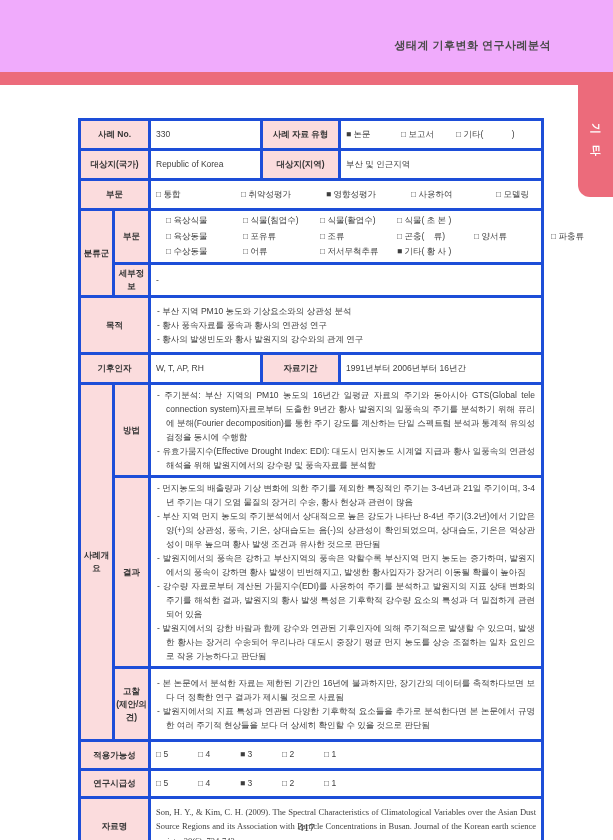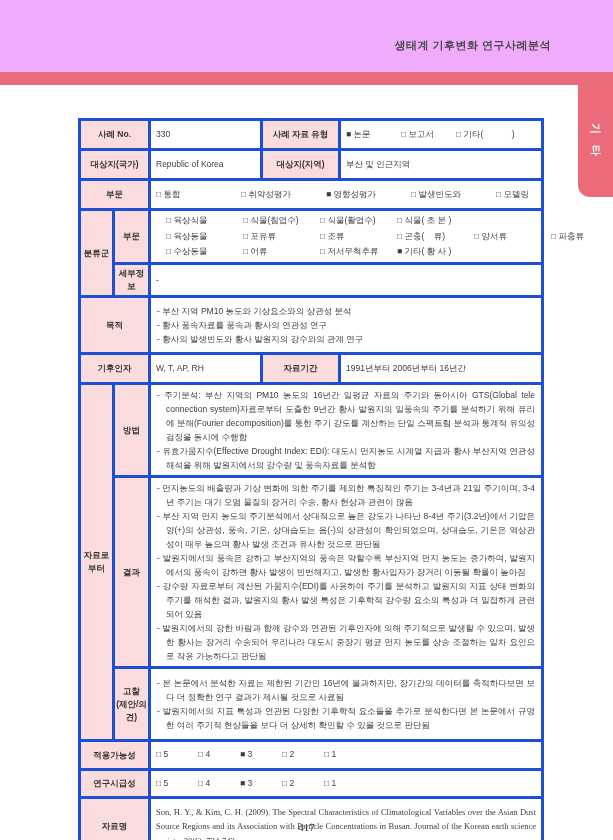--- a/index.html
+++ b/index.html
@@ -105,21 +105,21 @@
     <td class="val">부산 및 인근지역</td>
   </tr>
 
   <tr class="h23">
     <th class="lbl" colspan="2">부문</th>
     <td class="val" colspan="3">
       <div class="chk-row g-sector">
             <span class="chk-item">□ 통합</span>
             <span class="chk-item">□ 취약성평가</span>
             <span class="chk-item">■ 영향성평가</span>
-            <span class="chk-item">□ 발생빈도와</span>
+            <span class="chk-item">□ 사용하여</span>
             <span class="chk-item">□ 모델링</span>
           </div>
     </td>
   </tr>
 
   <tr class="h47">
     <th class="lbl" rowspan="2">분류군</th>
     <th class="lbl">부문</th>
     <td class="val" colspan="3">
       <div class="chk-row g-taxon">
@@ -159,25 +159,25 @@
   </tr>
 
   <tr class="h23">
     <th class="lbl" colspan="2">기후인자</th>
     <td class="val">W, T, AP, RH</td>
     <th class="lbl">자료기간</th>
     <td class="val">1991년부터 2006년부터 16년간</td>
   </tr>
 
   <tr class="h84">
-    <th class="lbl" rowspan="3">자료로부터</th>
+    <th class="lbl" rowspan="3">사례개요</th>
     <th class="lbl">방법</th>
     <td class="bullets-cell" colspan="3">
           <div class="bullet">- 주기분석: 부산 지역의 PM10 농도의 16년간 일평균 자료의 주기와 동아시아 GTS(Global tele connection system)자료로부터 도출한 9년간 황사 발원지의 일풍속의 주기를 분석하기 위해 퓨리에 분해(Fourier decomposition)를 통한 주기 강도를 계산하는 단일 스펙트럼 분석과 통계적 유의성 검정을 동시에 수행함</div>
-          <div class="bullet">- 유효가뭄지수(Effective Drought Index: EDI): 대도시 먼지농도 시계열 지급과 황사 부산지역 연관성 해석을 위해 발원지에서의 강수량 및 풍속자료를 분석함</div>
+          <div class="bullet">- 유효가뭄지수(Effective Drought Index: EDI): 대도시 먼지농도 시계열 지급과 황사 일풍속의 연관성 해석을 위해 발원지에서의 강수량 및 풍속자료를 분석함</div>
         </td>
   </tr>
   <tr class="h149">
     <th class="lbl">결과</th>
     <td class="bullets-cell" colspan="3">
           <div class="bullet">- 먼지농도의 배출량과 기상 변화에 의한 주기를 제외한 특징적인 주기는 3-4년과 21일 주기이며, 3-4년 주기는 대기 오염 물질의 장거리 수송, 황사 현상과 관련이 많음</div>
           <div class="bullet">- 부산 지역 먼지 농도의 주기분석에서 상대적으로 높은 강도가 나타난 8-4년 주기(3.2년)에서 기압은 양(+)의 상관성, 풍속, 기온, 상대습도는 음(-)의 상관성이 확인되었으며, 상대습도, 기온은 역상관성이 매우 높으며 황사 발생 조건과 유사한 것으로 판단됨</div>
           <div class="bullet">- 발원지에서의 풍속은 강하고 부산지역의 풍속은 약할수록 부산지역 먼지 농도는 증가하며, 발원지에서의 풍속이 강하면 황사 발생이 빈번해지고, 발생한 황사입자가 장거리 이동될 확률이 높아짐</div>
           <div class="bullet">- 강수량 자료로부터 계산된 가뭄지수(EDI)를 사용하여 주기를 분석하고 발원지의 지표 상태 변화의 주기를 해석한 결과, 발원지의 황사 발생 특성은 기후학적 강수량 요소의 특성과 더 밀접하게 관련되어 있음</div>
           <div class="bullet">- 발원지에서의 강한 바람과 함께 강수와 연관된 기후인자에 의해 주기적으로 발생할 수 있으며, 발생한 황사는 장거리 수송되어 우리나라 대도시 중장기 평균 먼지 농도를 상승 조절하는 일차 요인으로 작용 가능하다고 판단됨</div>

